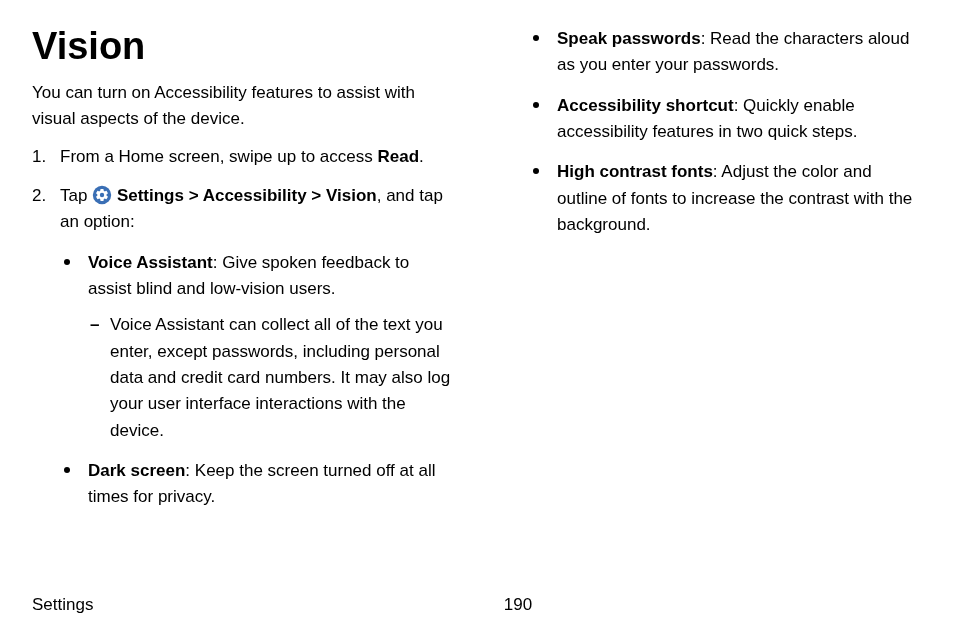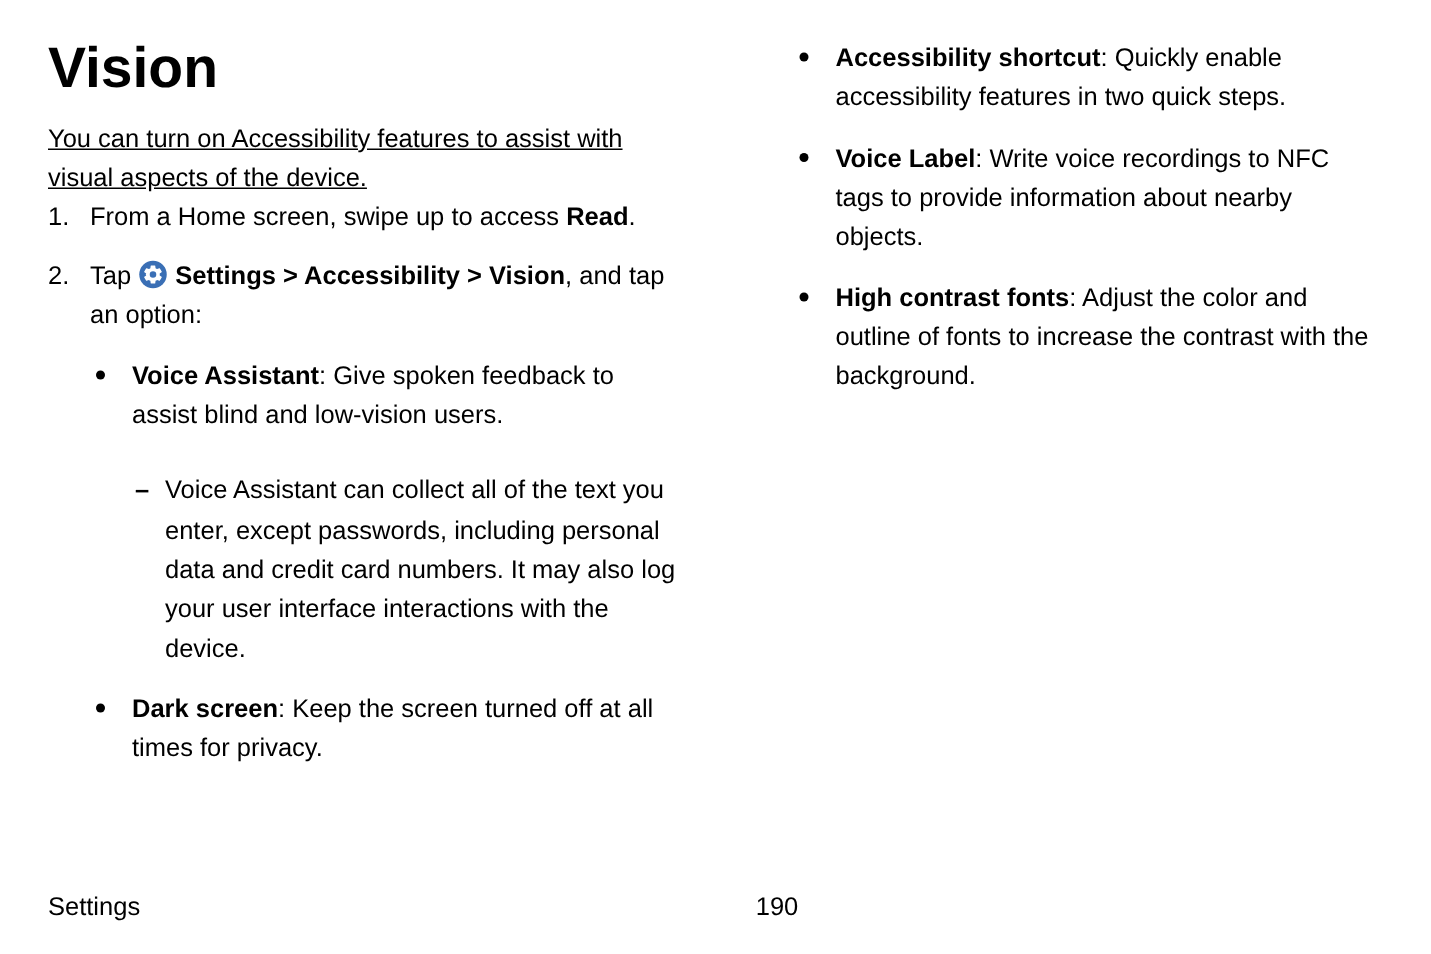--- a/index.html
+++ b/index.html
@@ -19,22 +19,21 @@
       column-fill: auto;
       height: 548px;
     }
     h1 {
       font-size: 38px;
       font-weight: 800;
       margin-bottom: 12px;
       line-height: 1.1;
     }
     .intro {
-      margin-bottom: 0;
-      text-decoration: underline;
+      margin-bottom: 12px;
     }
     ol {
       list-style: none;
       counter-reset: step;
     }
     ol > li {
       counter-increment: step;
       position: relative;
       padding-left: 28px;
       margin-bottom: 12px;
@@ -59,21 +58,21 @@
       left: 4px;
       top: 9px;
       width: 6px;
       height: 6px;
       background: #000;
       border-radius: 50%;
     }
     ul.dashes > li {
       position: relative;
       padding-left: 22px;
-      margin-top: 24px;
+      margin-top: 10px;
     }
     ul.dashes > li::before {
       content: "–";
       font-weight: 700;
       position: absolute;
       left: 2px;
       top: 0;
     }
     b { font-weight: 700; }
     .gear-icon {
@@ -124,24 +123,24 @@
         <li>
           <b>Voice Assistant</b><span>: Give spoken feedback to assist blind and low-vision users.</span>
           <ul class="dashes">
             <li>Voice Assistant can collect all of the text you enter, except passwords, including personal data and credit card numbers. It may also log your user interface interactions with the device.</li>
           </ul>
         </li>
         <li>
           <b>Dark screen</b><span>: Keep the screen turned off at all times for privacy.</span>
         </li>
         <li>
-          <b>Accessibility shortcut</b><span>: Quickly enable accessibility features in two quick steps.</span>
+          <b>Speak passwords</b><span>: Read the characters aloud as you enter your passwords.</span>
         </li>
         <li>
-          <b>Voice Label</b><span>: Write voice recordings to NFC tags to provide information about nearby objects.</span>
+          <b>Accessibility shortcut</b><span>: Quickly enable accessibility features in two quick steps.</span>
         </li>
         <li>
           <b>High contrast fonts</b><span>: Adjust the color and outline of fonts to increase the contrast with the background.</span>
         </li>
 
       </ul>
     </li>
   </ol>
 
 </div>

